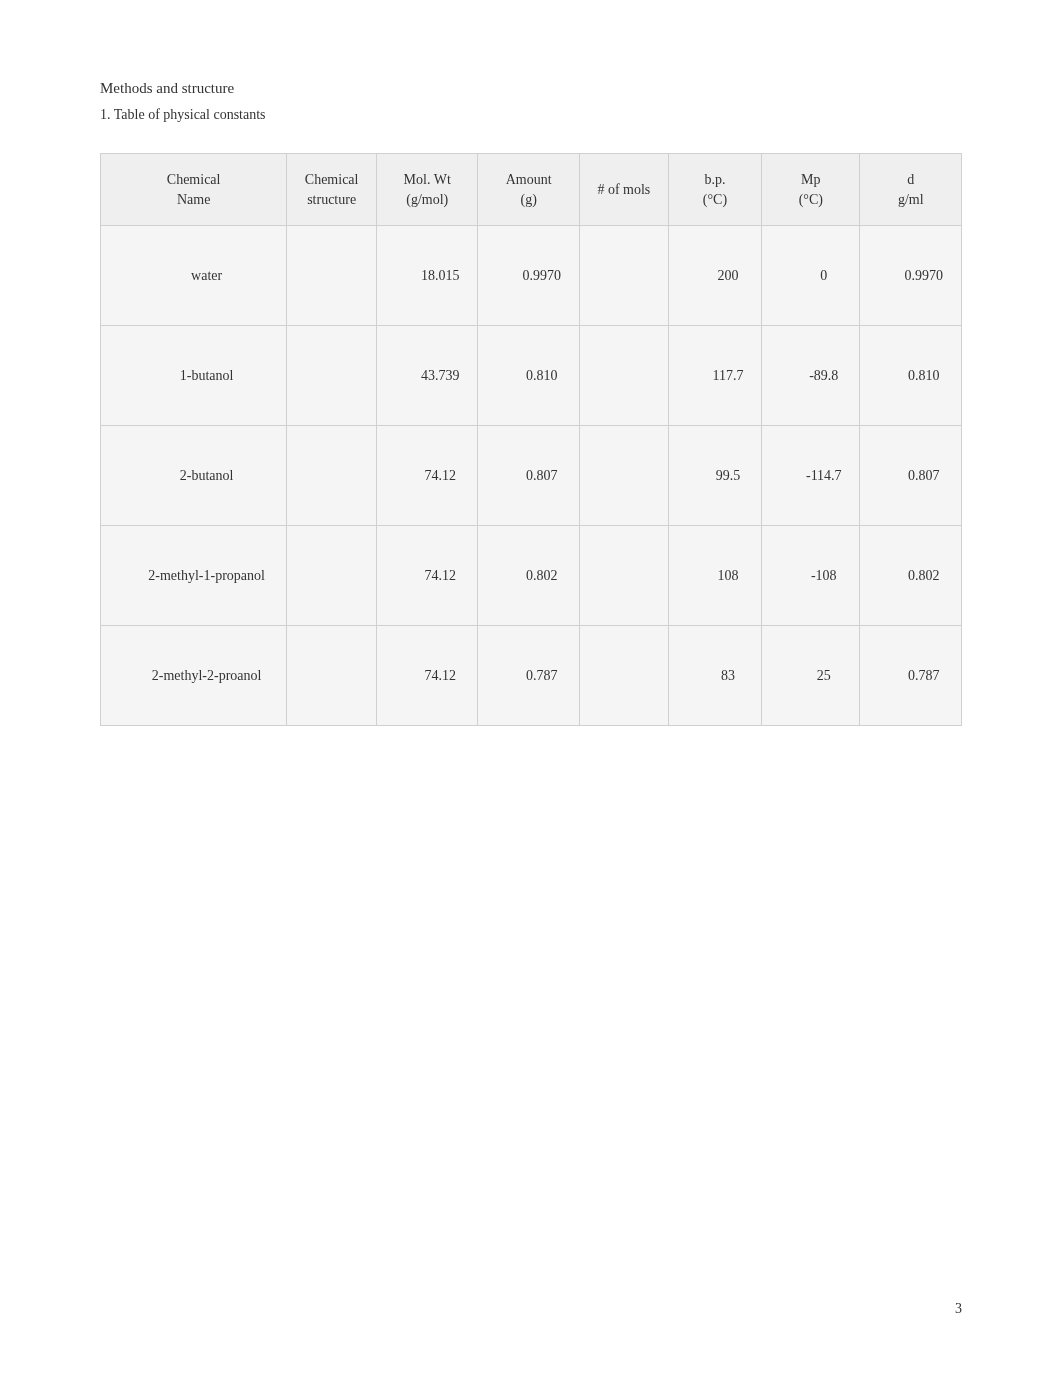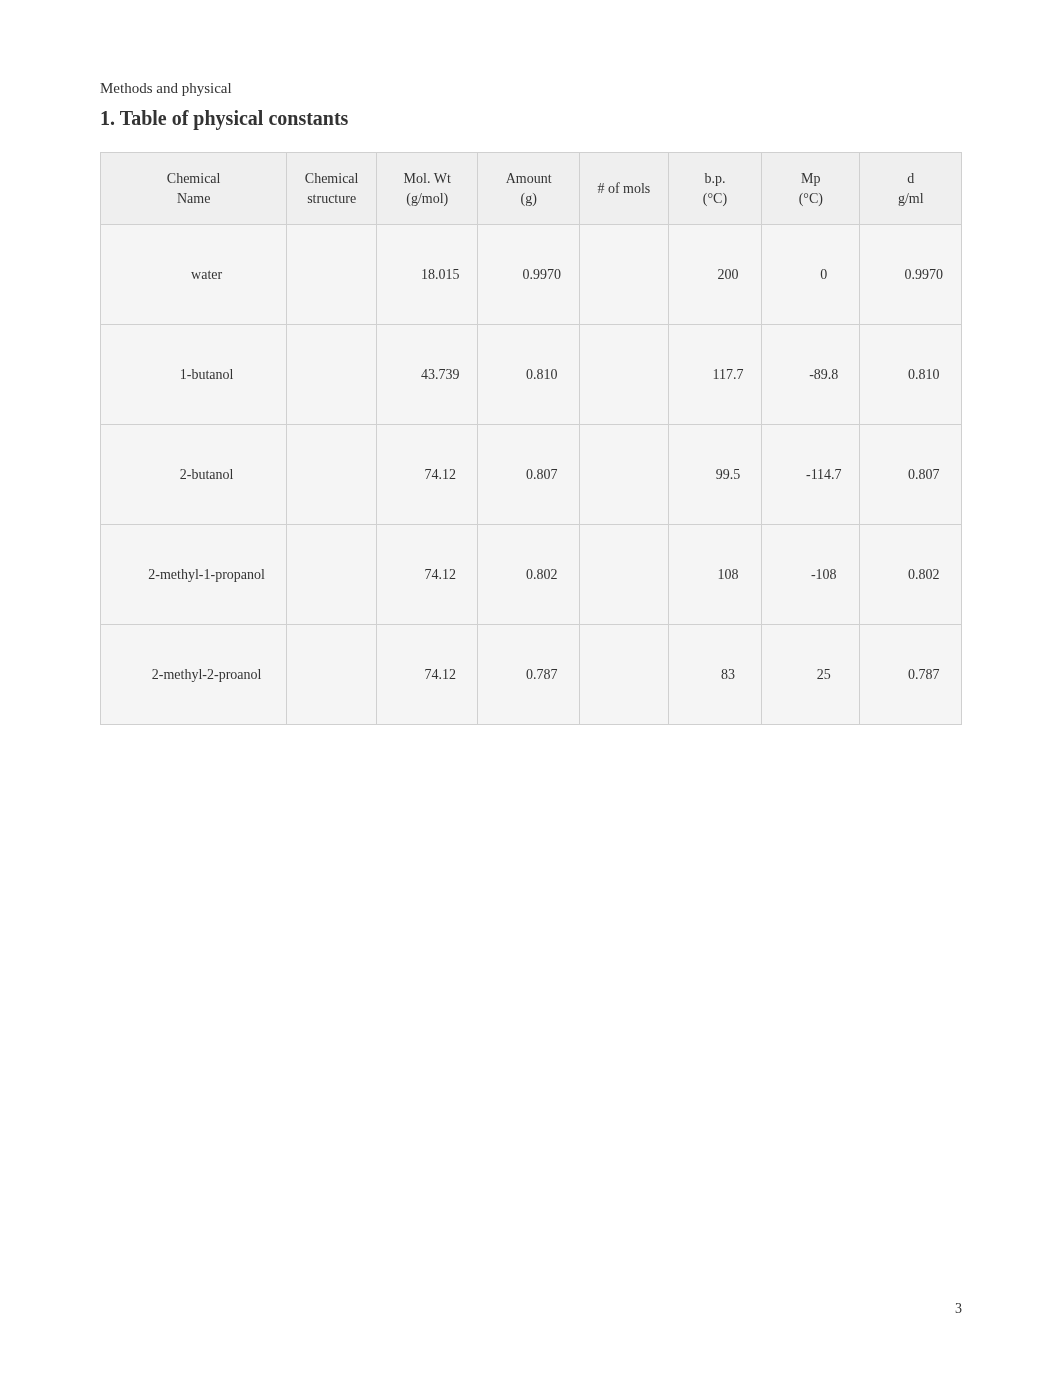--- a/index.html
+++ b/index.html
@@ -16,23 +16,23 @@
       min-height: 1377px;
       padding: 80px 100px;
     }
     .section-title {
       font-size: 15px;
       font-weight: normal;
       margin-bottom: 10px;
       color: #333;
     }
     .table-title {
-      font-size: 20px;
-      font-weight: bold;
-      margin-bottom: 22px;
+      font-size: 14px;
+      font-weight: normal;
+      margin-bottom: 30px;
       color: #333;
     }
     .constants-table {
       width: 100%;
       border-collapse: collapse;
       background: #f5f5f5;
       border: 1px solid #d0d0d0;
     }
     .constants-table th,
     .constants-table td {
@@ -62,21 +62,21 @@
       position: fixed;
       bottom: 60px;
       right: 100px;
       font-size: 14px;
       color: #333;
     }
   </style>
 </head>
 <body>
 
-<p class="section-title">Methods and physical</p>
+<p class="section-title">Methods and structure</p>
 
 <p class="table-title">1. Table of physical constants</p>
 
 <table class="constants-table">
   <thead>
     <tr>
       <th>Chemical<br>Name</th>
       <th>Chemical<br>structure</th>
       <th>Mol. Wt<br>(g/mol)</th>
       <th>Amount<br>(g)</th>

